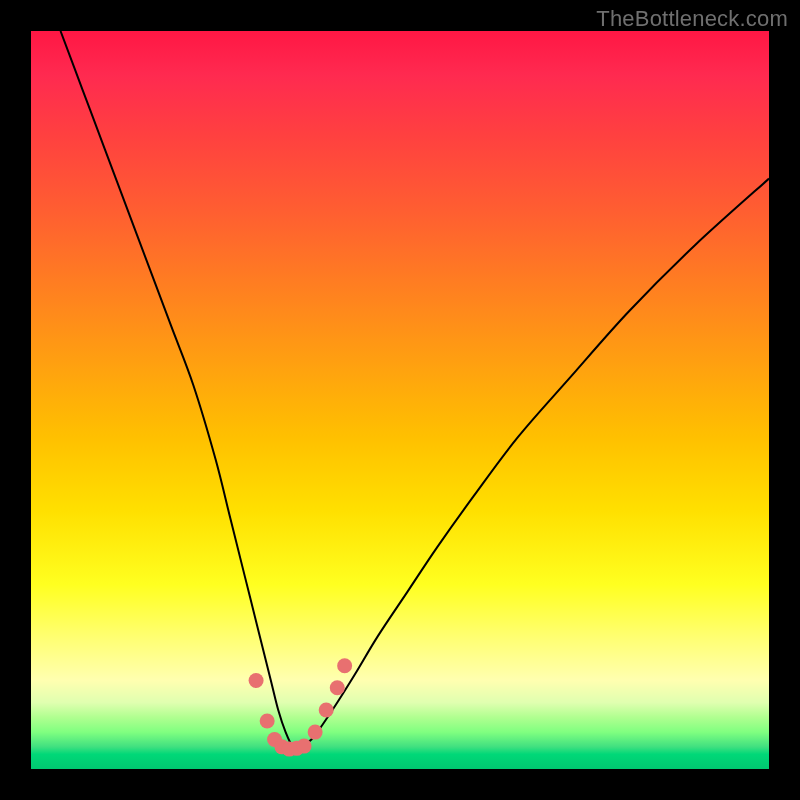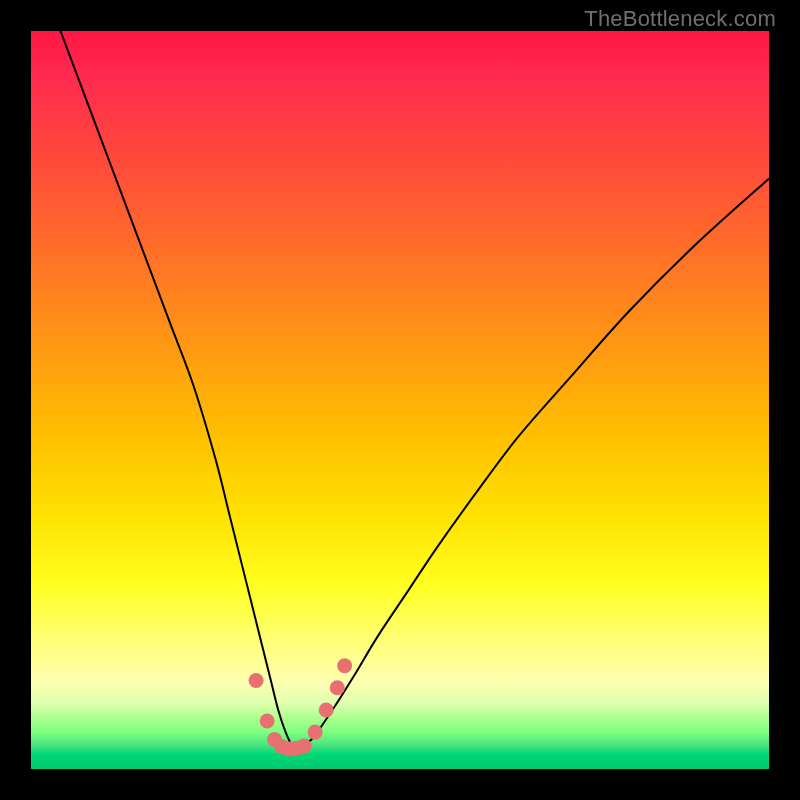--- a/index.html
+++ b/index.html
@@ -32,21 +32,21 @@
       #e0ffb0 91%,
       #b0ff90 93%,
       #80ff80 95%,
       #40e080 97%,
       #00d878 98%,
       #00c870 100%);
   }
   .watermark {
     position: absolute;
     top: 6px;
-    right: 24px;
+    right: 12px;
     font-size: 22px;
     font-weight: 500;
     color: #6f6f6f;
     letter-spacing: 0.2px;
   }
   svg.curve {
     position: absolute;
     left: 0;
     top: 0;
     width: 738px;

